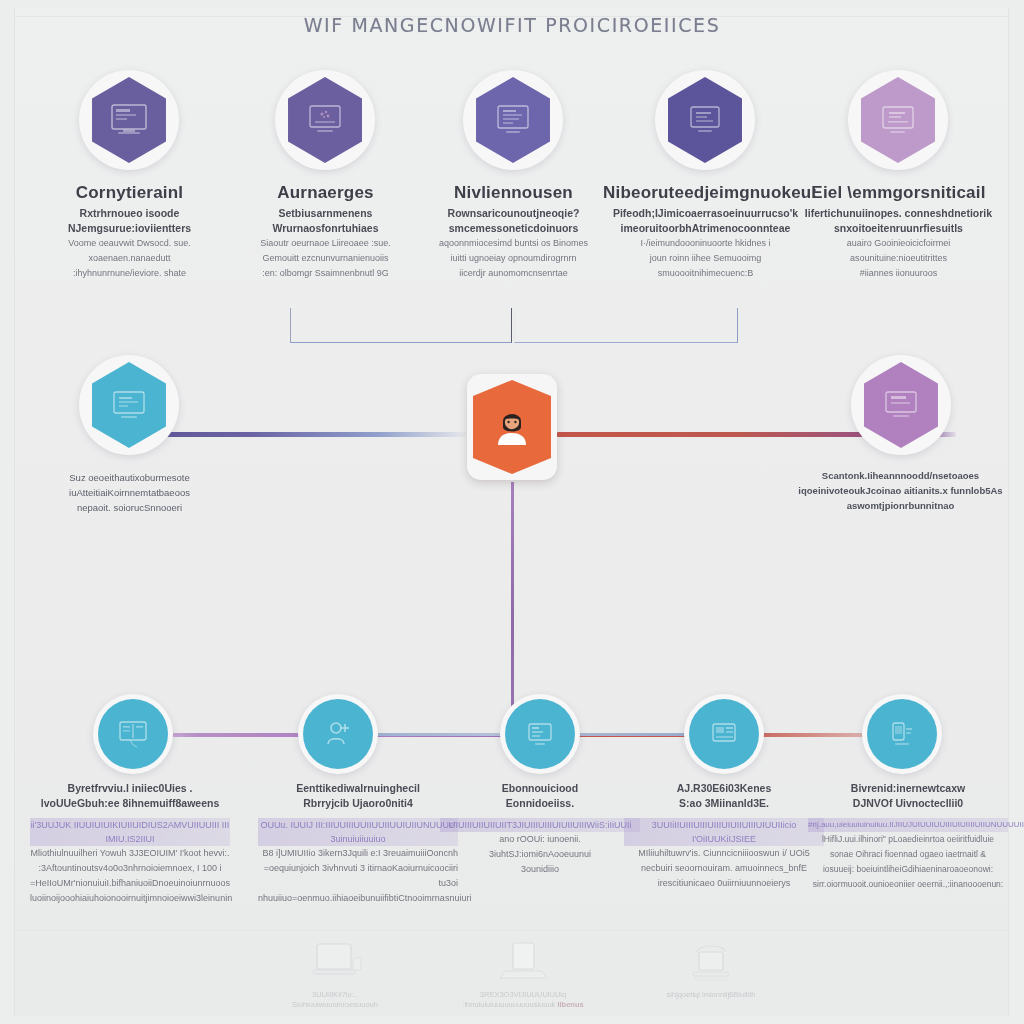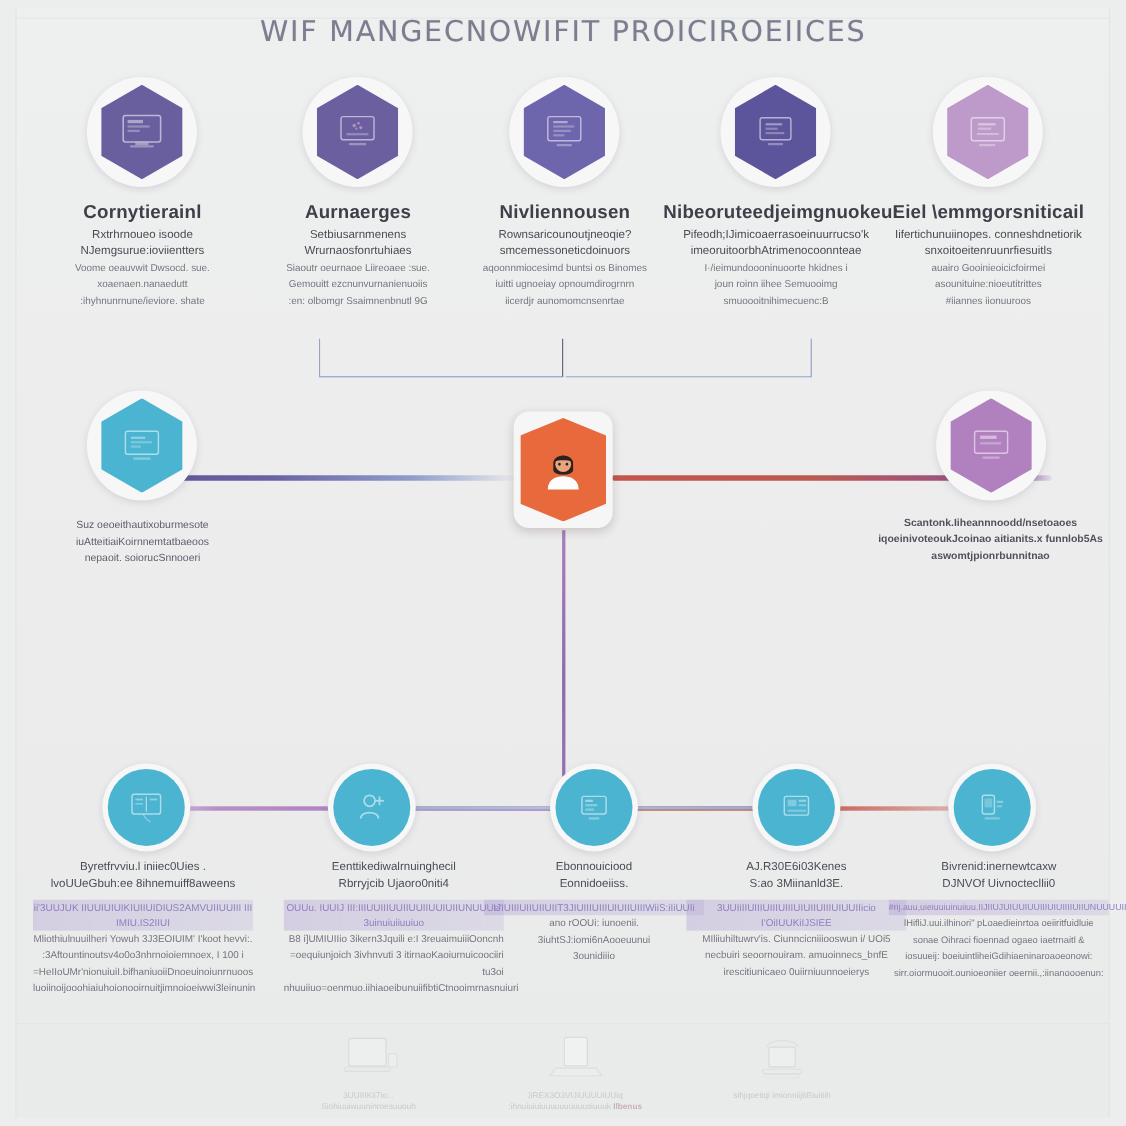--- a/index.html
+++ b/index.html
@@ -18,21 +18,21 @@
     box-sizing:border-box;
   }
   .frame:after{
     content:"";position:absolute;left:0;right:0;top:8px;height:1px;
     background:#e4e5e6;
   }
 
   
   .title{
     position:absolute;left:0;right:0;top:14px;text-align:center;
-    font-size:26px;letter-spacing:1.6px;
+    font-size:19px;letter-spacing:1.6px;
     color:#6b6f82;
     font-family:"DejaVu Sans",sans-serif;
     font-weight:400;
     opacity:.88;
     text-shadow:0 0 1px rgba(120,125,150,.35);
   }
 
   
   .node{position:absolute;}
   .hex{
@@ -57,21 +57,21 @@
   .ico svg{display:block;}
 
   
   .lbl{position:absolute;text-align:center;width:205px;}
   .lbl .h{
     font-size:17px;color:#3e4049;font-weight:700;
     letter-spacing:.2px;line-height:15px;margin-bottom:6px;
     filter:blur(.25px);
   }
   .lbl .sub{
-    font-size:10.5px;color:#4a4c55;font-weight:400;line-height:15px;
+    font-size:10.5px;color:#4a4c55;font-weight:700;line-height:15px;
     filter:blur(.25px);
   }
   .lbl .p{
     font-size:9px;color:#74767f;line-height:15px;
     filter:blur(.3px);
   }
   .lbl .hl{
     font-size:9px;line-height:14px;
     color:#8e7fc0;
     background:linear-gradient(90deg,rgba(160,140,205,.30),rgba(150,130,200,.16));

